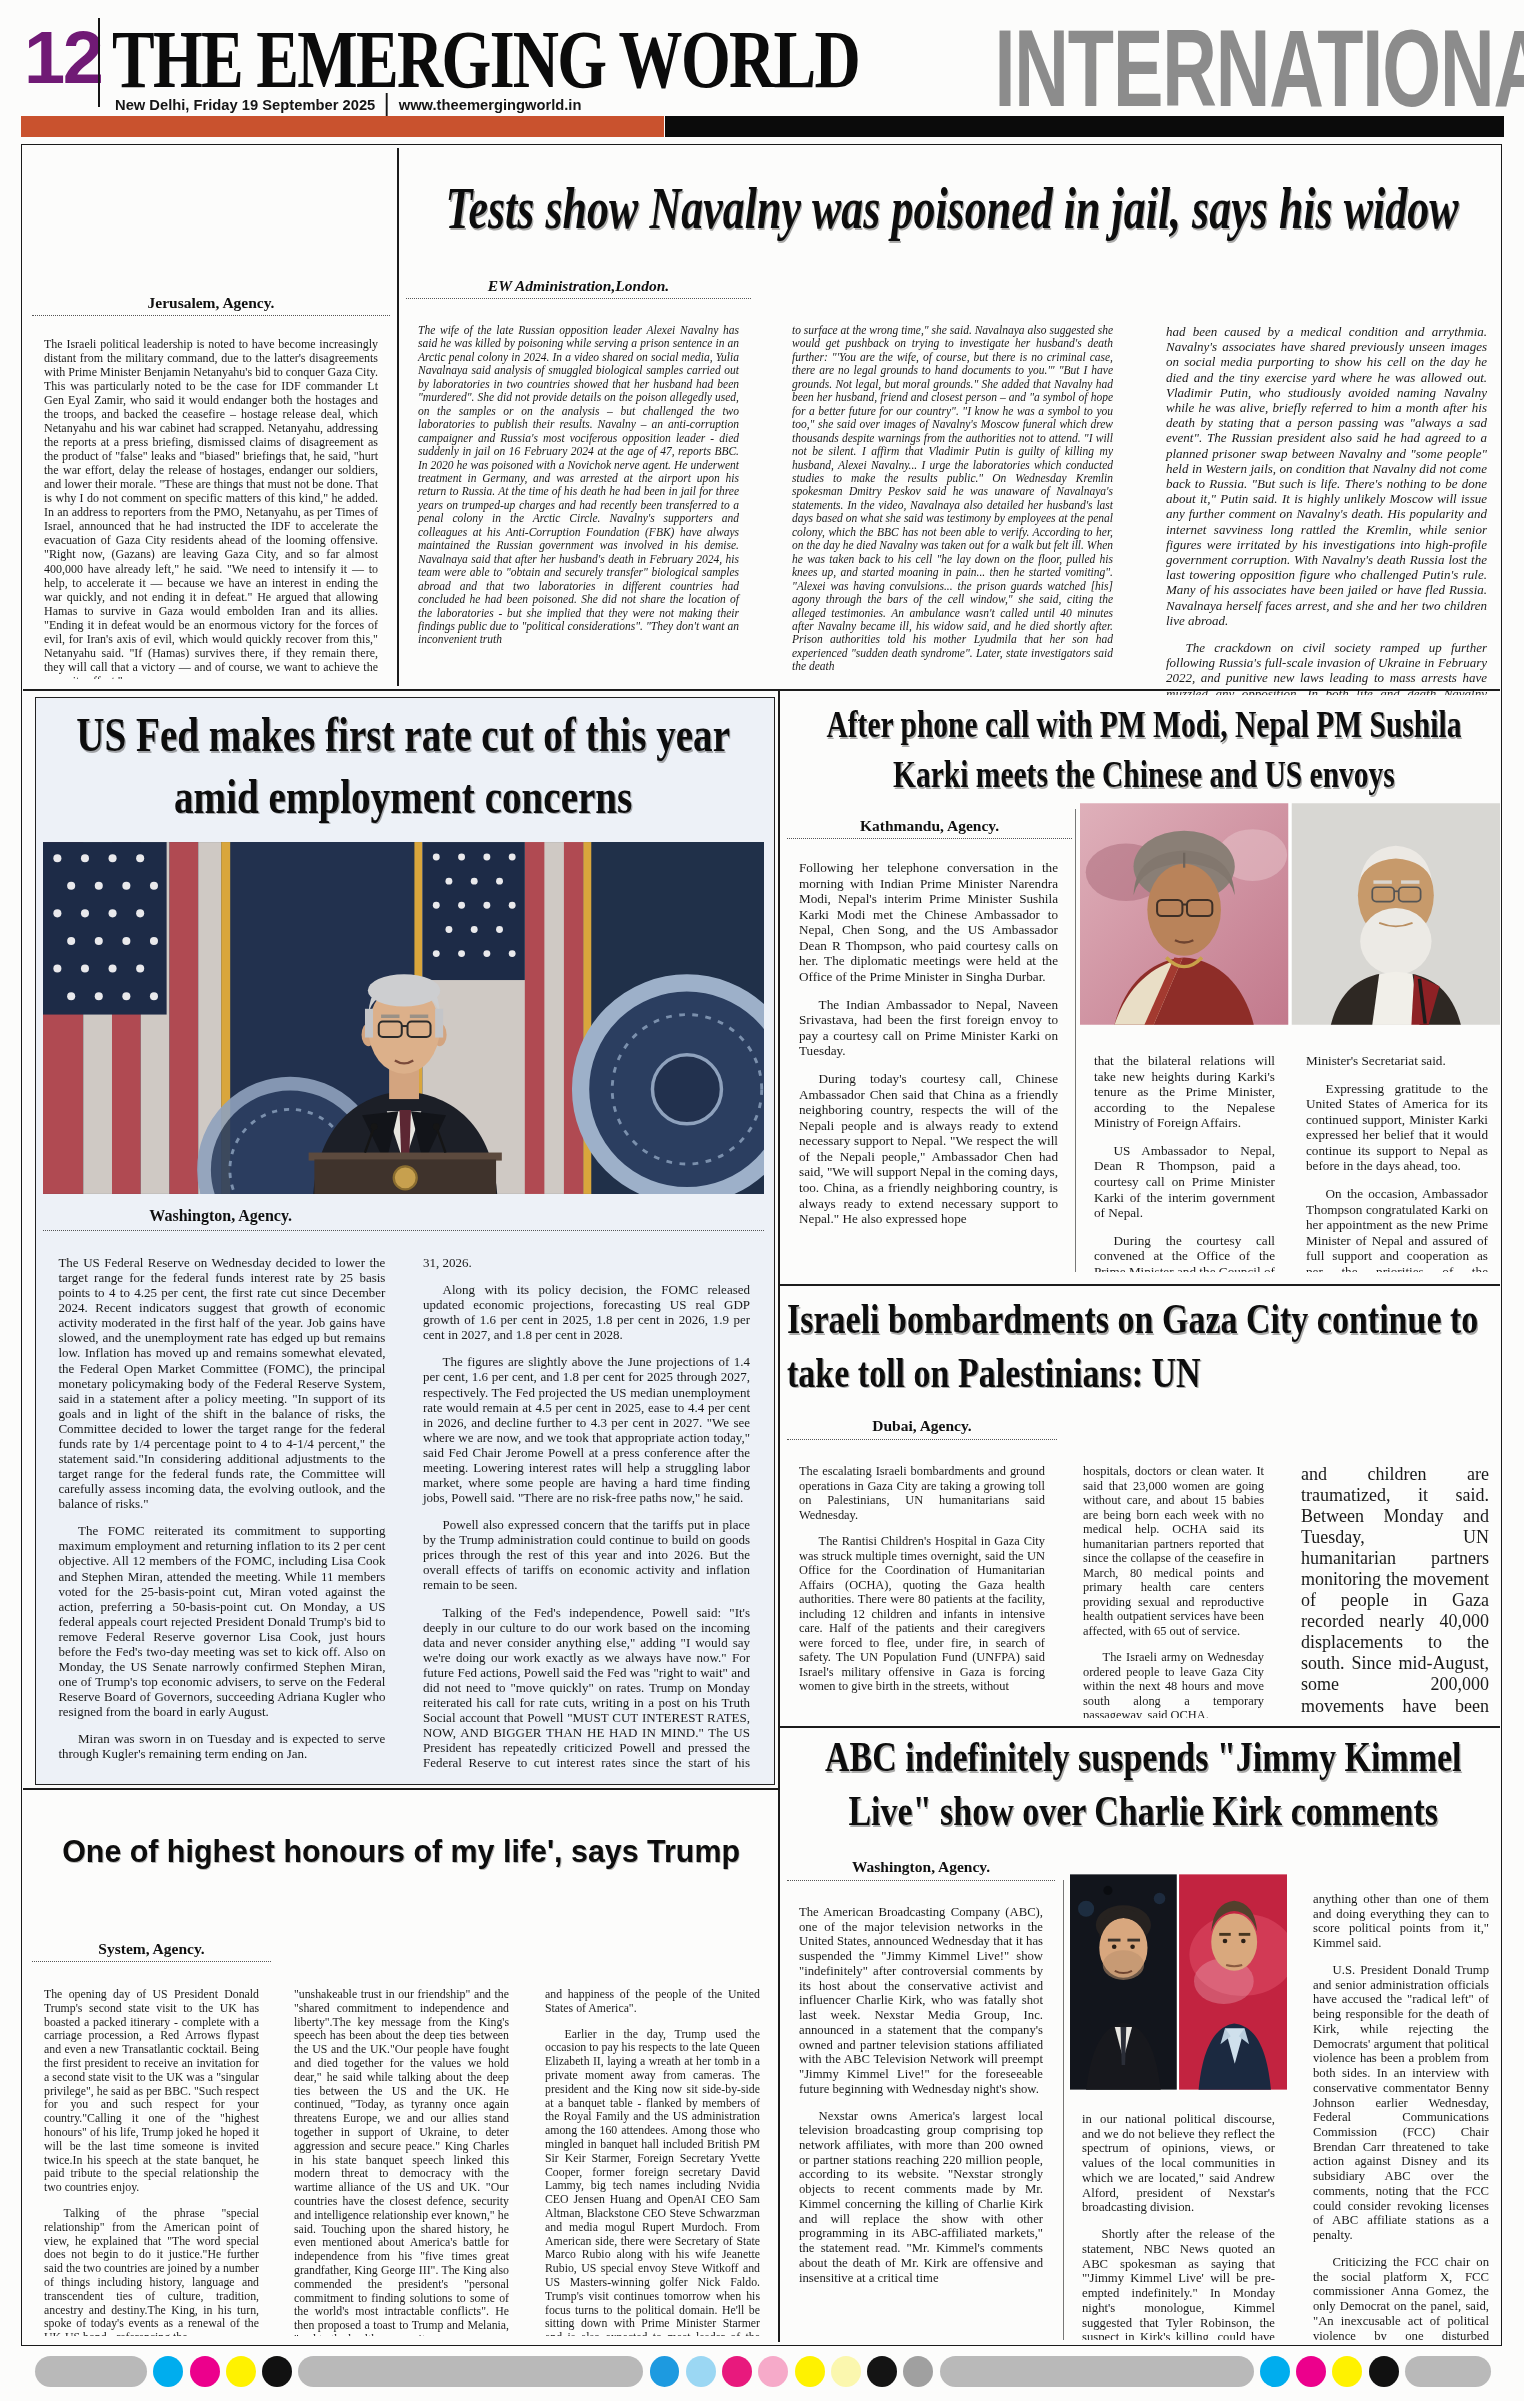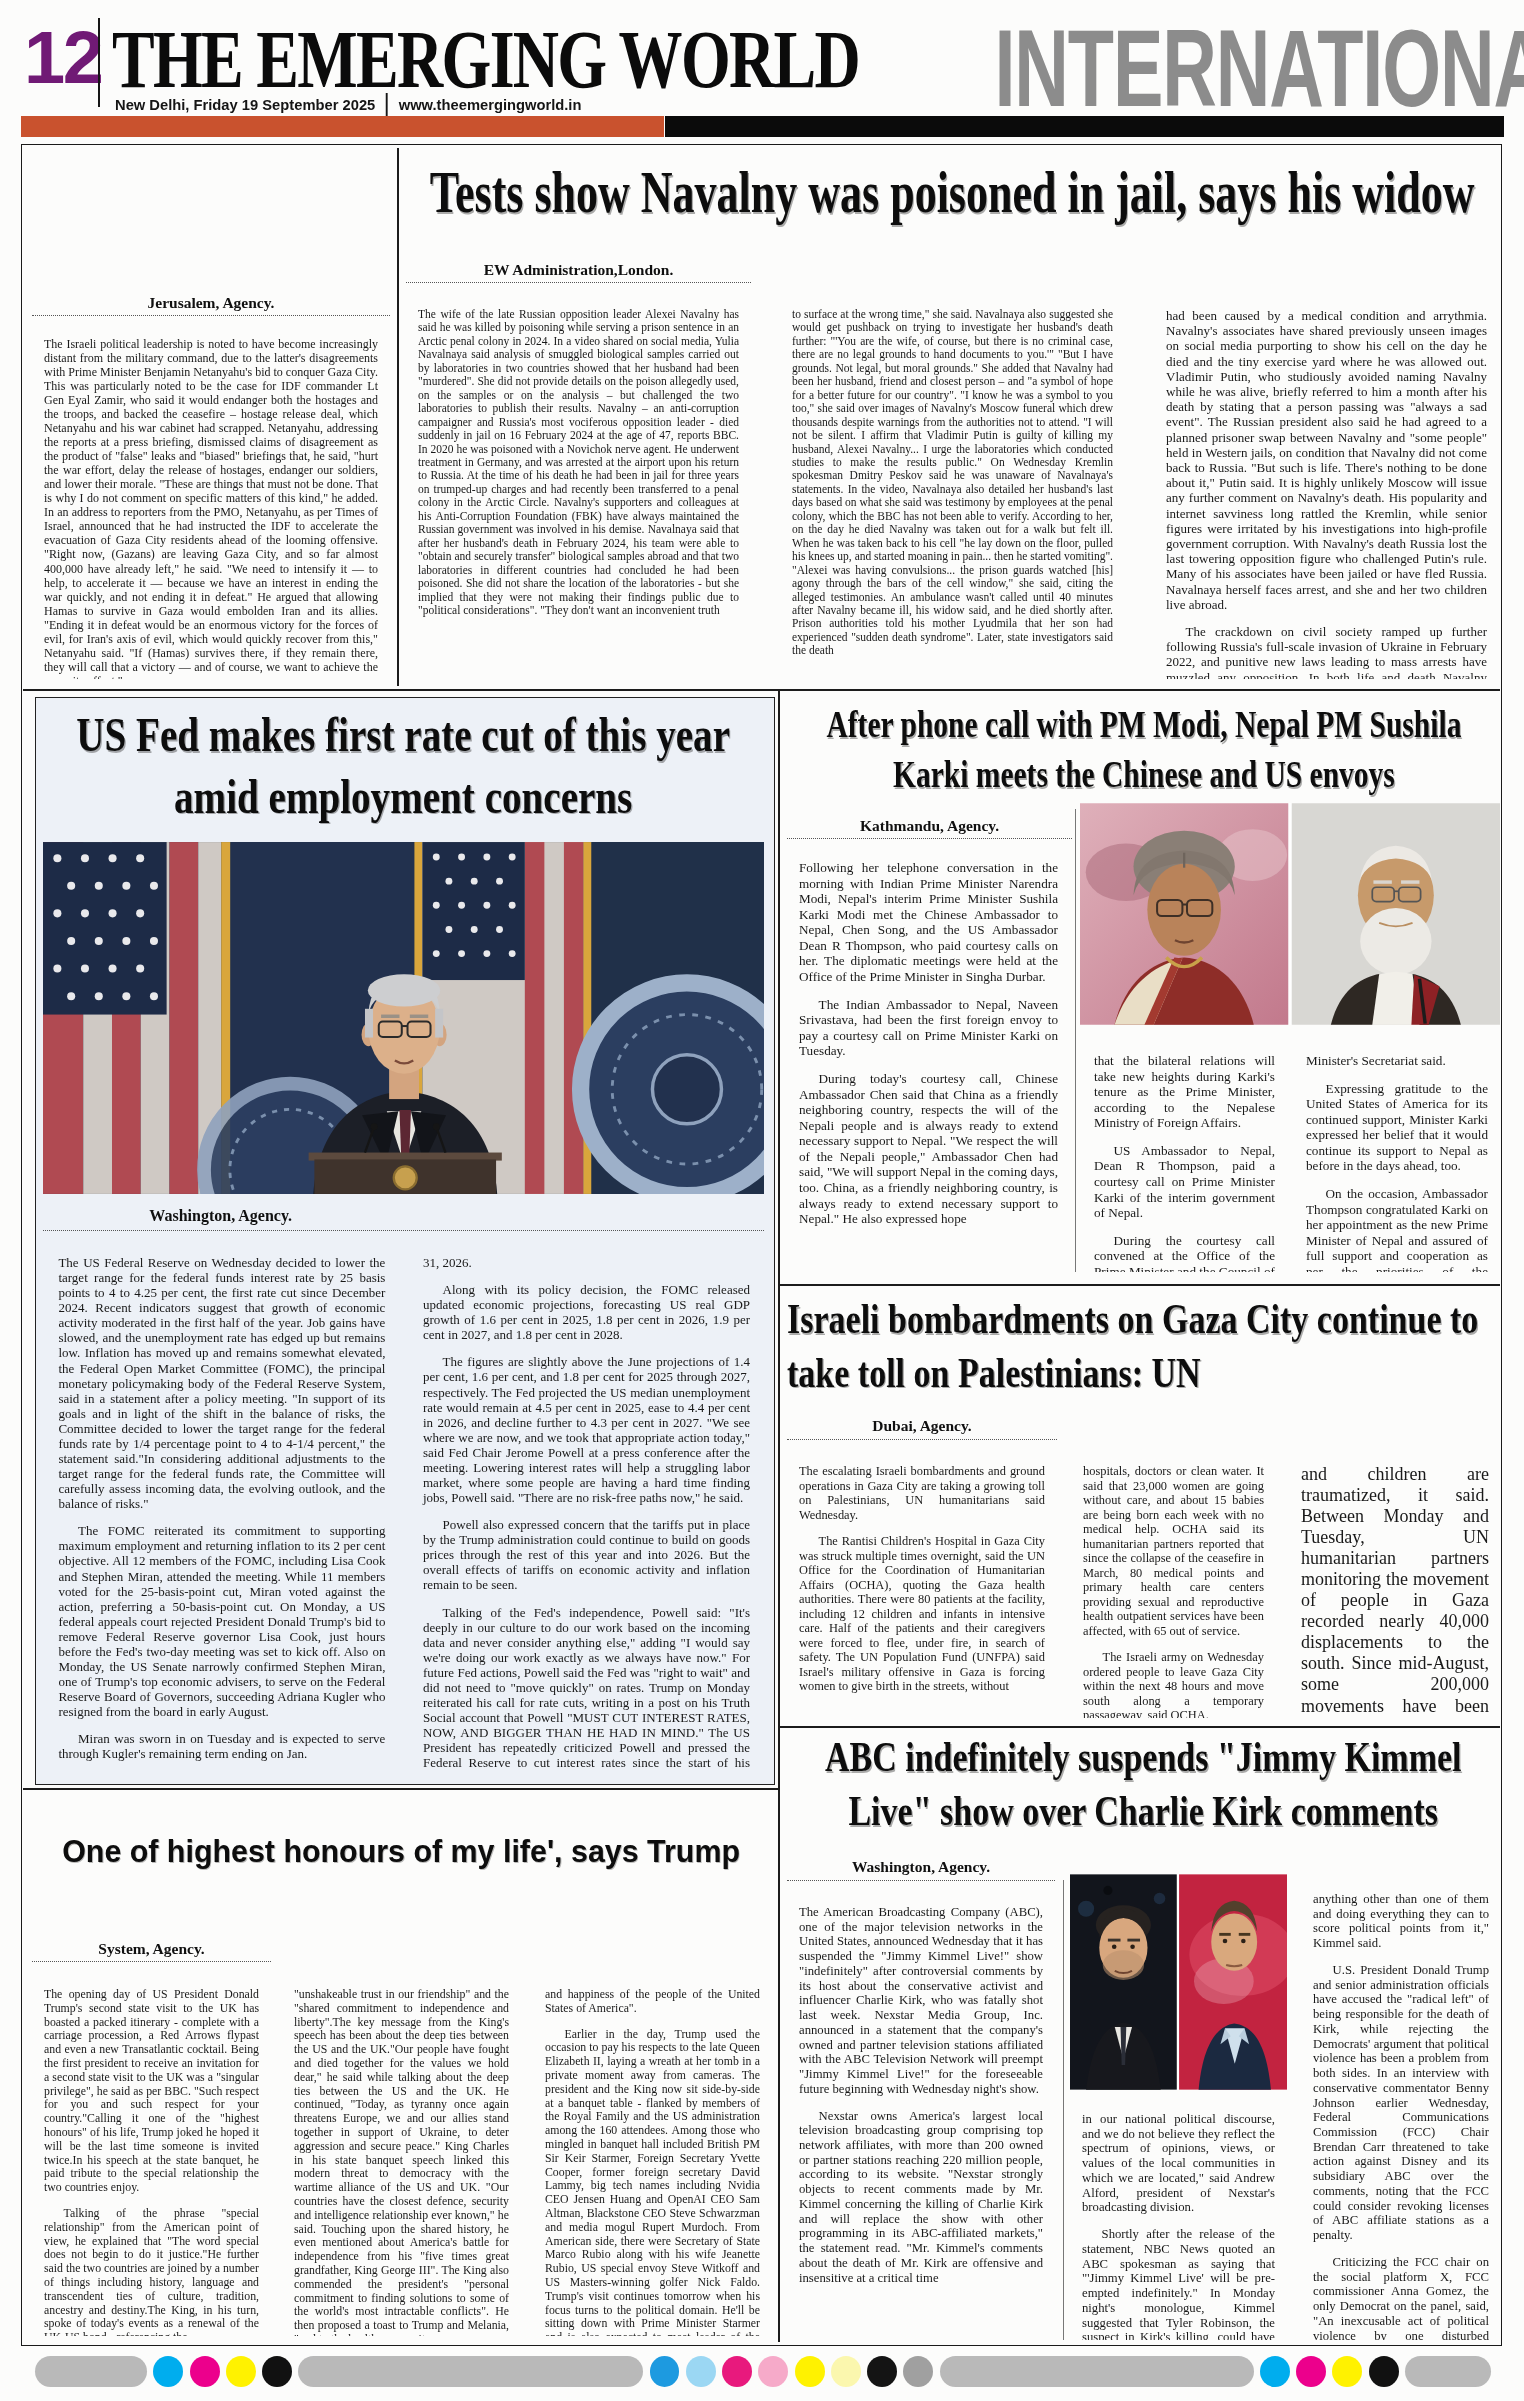--- a/index.html
+++ b/index.html
@@ -81,21 +81,21 @@
   <div class="hrule" style="left:23px;top:1788px;width:755px;"></div>
 
   <div class="abs" style="left:32px;top:151px;width:358px;height:532px;">
     <div class="byline abs" style="left:0;top:143px;width:358px;">Jerusalem, Agency.</div>
     <div class="abs dotted" style="left:0;top:162px;width:358px;height:2.3px;"></div>
     <div class="cols" style="left:0;top:174px;width:358px;height:354px;font-size:12px;line-height:1.17;">
         <p>The Israeli political leadership is noted to have become increasingly distant from the military command, due to the latter's disagreements with Prime Minister Benjamin Netanyahu's bid to conquer Gaza City. This was particularly noted to be the case for IDF commander Lt Gen Eyal Zamir, who said it would endanger both the hostages and the troops, and backed the ceasefire – hostage release deal, which Netanyahu and his war cabinet had scrapped. Netanyahu, addressing the reports at a press briefing, dismissed claims of disagreement as the product of "false" leaks and "biased" briefings that, he said, "hurt the war effort, delay the release of hostages, endanger our soldiers, and lower their morale. "These are things that must not be done. That is why I do not comment on specific matters of this kind," he added. In an address to reporters from the PMO, Netanyahu, as per Times of Israel, announced that he had instructed the IDF to accelerate the evacuation of Gaza City residents ahead of the looming offensive. "Right now, (Gazans) are leaving Gaza City, and so far almost 400,000 have already left," he said. "We need to intensify it — to help, to accelerate it — because we have an interest in ending the war quickly, and not ending it in defeat." He argued that allowing Hamas to survive in Gaza would embolden Iran and its allies. "Ending it in defeat would be an enormous victory for the forces of evil, for Iran's axis of evil, which would quickly recover from this," Netanyahu said. "If (Hamas) survives there, if they remain there, they will call that a victory — and of course, we want to achieve the opposite effect."</p>
       </div>
   </div>
 
-  <div class="abs" style="left:406px;top:148px;width:1093px;height:541px;">
+  <div class="abs" style="left:406px;top:164px;width:1093px;height:541px;font-style:italic;">
     <div class="abs" style="left:0;top:14.4px;width:1093px;">
       <div class="hl-serif cx80" style="font-size:55px;">Tests show Navalny was poisoned in jail, says his widow</div>
     </div>
     <div class="byline abs" style="left:0;top:113px;width:345px;">EW Administration,London.</div>
     <div class="abs dotted" style="left:0;top:132px;width:345px;height:2.3px;"></div>
     <div class="cols" style="left:0;top:148px;width:345px;height:383px;font-size:11.5px;line-height:1.17;">
         <p>The wife of the late Russian opposition leader Alexei Navalny has said he was killed by poisoning while serving a prison sentence in an Arctic penal colony in 2024. In a video shared on social media, Yulia Navalnaya said analysis of smuggled biological samples carried out by laboratories in two countries showed that her husband had been "murdered". She did not provide details on the poison allegedly used, on the samples or on the analysis – but challenged the two laboratories to publish their results. Navalny – an anti-corruption campaigner and Russia's most vociferous opposition leader - died suddenly in jail on 16 February 2024 at the age of 47, reports BBC. In 2020 he was poisoned with a Novichok nerve agent. He underwent treatment in Germany, and was arrested at the airport upon his return to Russia. At the time of his death he had been in jail for three years on trumped-up charges and had recently been transferred to a penal colony in the Arctic Circle. Navalny's supporters and colleagues at his Anti-Corruption Foundation (FBK) have always maintained the Russian government was involved in his demise. Navalnaya said that after her husband's death in February 2024, his team were able to "obtain and securely transfer" biological samples abroad and that two laboratories in different countries had concluded he had been poisoned. She did not share the location of the laboratories - but she implied that they were not making their findings public due to "political considerations". "They don't want an inconvenient truth</p>
       </div>
     <div class="cols" style="left:374px;top:148px;width:345px;height:383px;font-size:11.5px;line-height:1.17;">
         <p>to surface at the wrong time," she said. Navalnaya also suggested she would get pushback on trying to investigate her husband's death further: "'You are the wife, of course, but there is no criminal case, there are no legal grounds to hand documents to you.'" "But I have grounds. Not legal, but moral grounds." She added that Navalny had been her husband, friend and closest person – and "a symbol of hope for a better future for our country". "I know he was a symbol to you too," she said over images of Navalny's Moscow funeral which drew thousands despite warnings from the authorities not to attend. "I will not be silent. I affirm that Vladimir Putin is guilty of killing my husband, Alexei Navalny... I urge the laboratories which conducted studies to make the results public." On Wednesday Kremlin spokesman Dmitry Peskov said he was unaware of Navalnaya's statements. In the video, Navalnaya also detailed her husband's last days based on what she said was testimony by employees at the penal colony, which the BBC has not been able to verify. According to her, on the day he died Navalny was taken out for a walk but felt ill. When he was taken back to his cell "he lay down on the floor, pulled his knees up, and started moaning in pain... then he started vomiting". "Alexei was having convulsions... the prison guards watched [his] agony through the bars of the cell window," she said, citing the alleged testimonies. An ambulance wasn't called until 40 minutes after Navalny became ill, his widow said, and he died shortly after. Prison authorities told his mother Lyudmila that her son had experienced "sudden death syndrome". Later, state investigators said the death</p>

